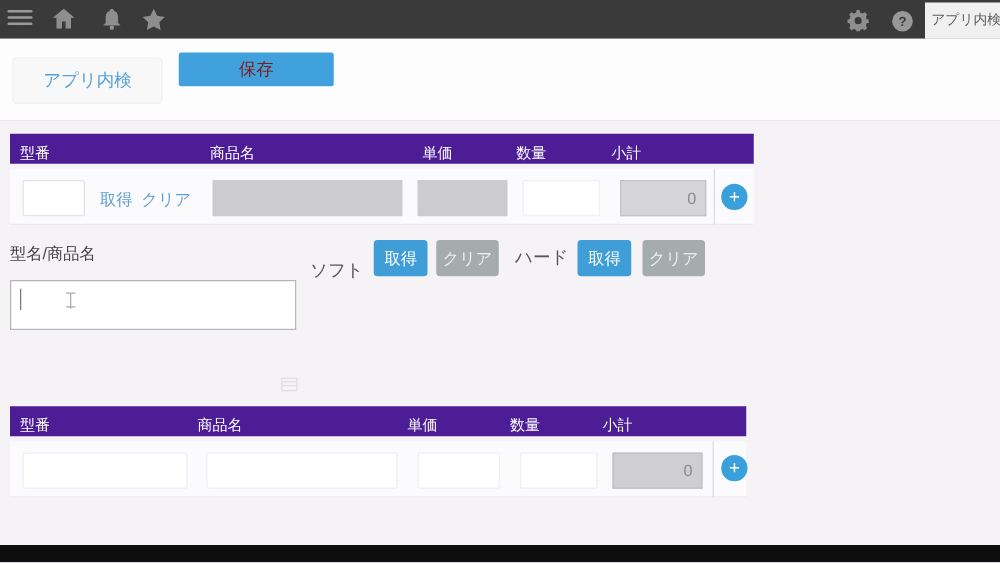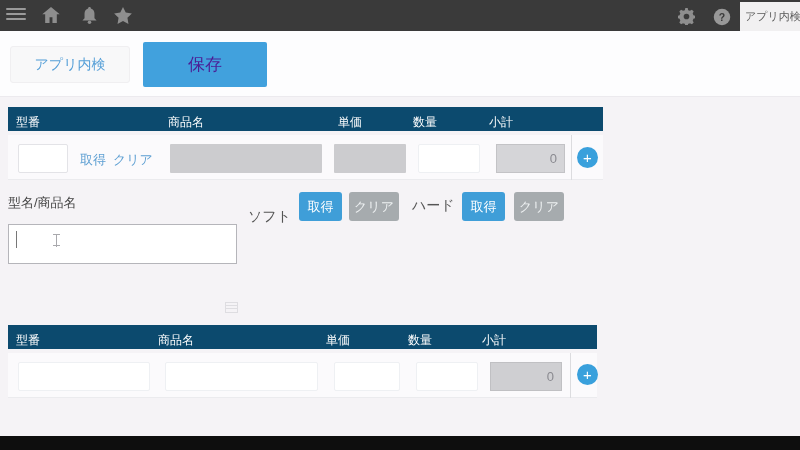--- a/index.html
+++ b/index.html
@@ -13,25 +13,25 @@
   .hamburger { left:6px; top:8px; width:20px; height:16px; display:block; }
   .hamburger i { display:block; width:20px; height:2px; background:#9a9a9a; margin-bottom:3px; border-radius:1px; }
   .app-search { position:absolute; left:740px; top:2px; width:62px; height:29px; background:#f1f0f1;
                 color:#5a5a5a; font-size:11px; line-height:29px; padding-left:5px; white-space:nowrap; overflow:hidden; }
 
   
   .toolbar { position:absolute; left:0; top:31px; width:800px; height:66px; background:#fdfdfe; border-bottom:1px solid #eceaee; }
   .btn-cancel { position:absolute; left:10px; top:15px; width:120px; height:37px; background:#f8f8f9;
                 border:1px solid #f0eff1; border-radius:3px; color:#57a0d8; font-size:14px;
                 font-family:inherit; cursor:pointer; }
-  .btn-save { position:absolute; left:143px; top:11px; width:124px; height:45px; background:#41a1dd;
-              border:none; border-radius:2px; color:#4c1d95; font-size:17px; font-family:inherit; cursor:pointer; }
+  .btn-save { position:absolute; left:143px; top:11px; width:124px; height:27px; background:#41a1dd;
+              border:none; border-radius:2px; color:#7f1d1d; font-size:14px; font-family:inherit; cursor:pointer; }
 
   
-  .thead { position:absolute; height:24px; background:#0c4a6e; }
+  .thead { position:absolute; height:24px; background:#4c1d95; }
   .thead span { position:absolute; top:7px; color:#ffffff; font-size:12px; }
   .trow { position:absolute; height:45px; background:#fbfafc; border-bottom:1px solid #ebebee; }
   .inp { position:absolute; background:#ffffff; border:1px solid #e3e3e7; border-radius:2px;
          font-family:inherit; font-size:13px; padding:0 5px; color:#333; }
   .inp.faint { border-color:#eef0f3; }
   .field-gray { position:absolute; background:#cccccf; border-radius:1px; }
   .subtotal { position:absolute; background:#d5d5d8; border:1px solid #c3c3c6; color:#8a8a90;
               font-size:13px; text-align:right; padding-right:7px; line-height:28px; }
   .vdivider { position:absolute; width:1px; background:#dcdcdf; }
   .plus-btn { position:absolute; width:21px; height:21px; border-radius:50%; background:#39a0dc; border:none;

